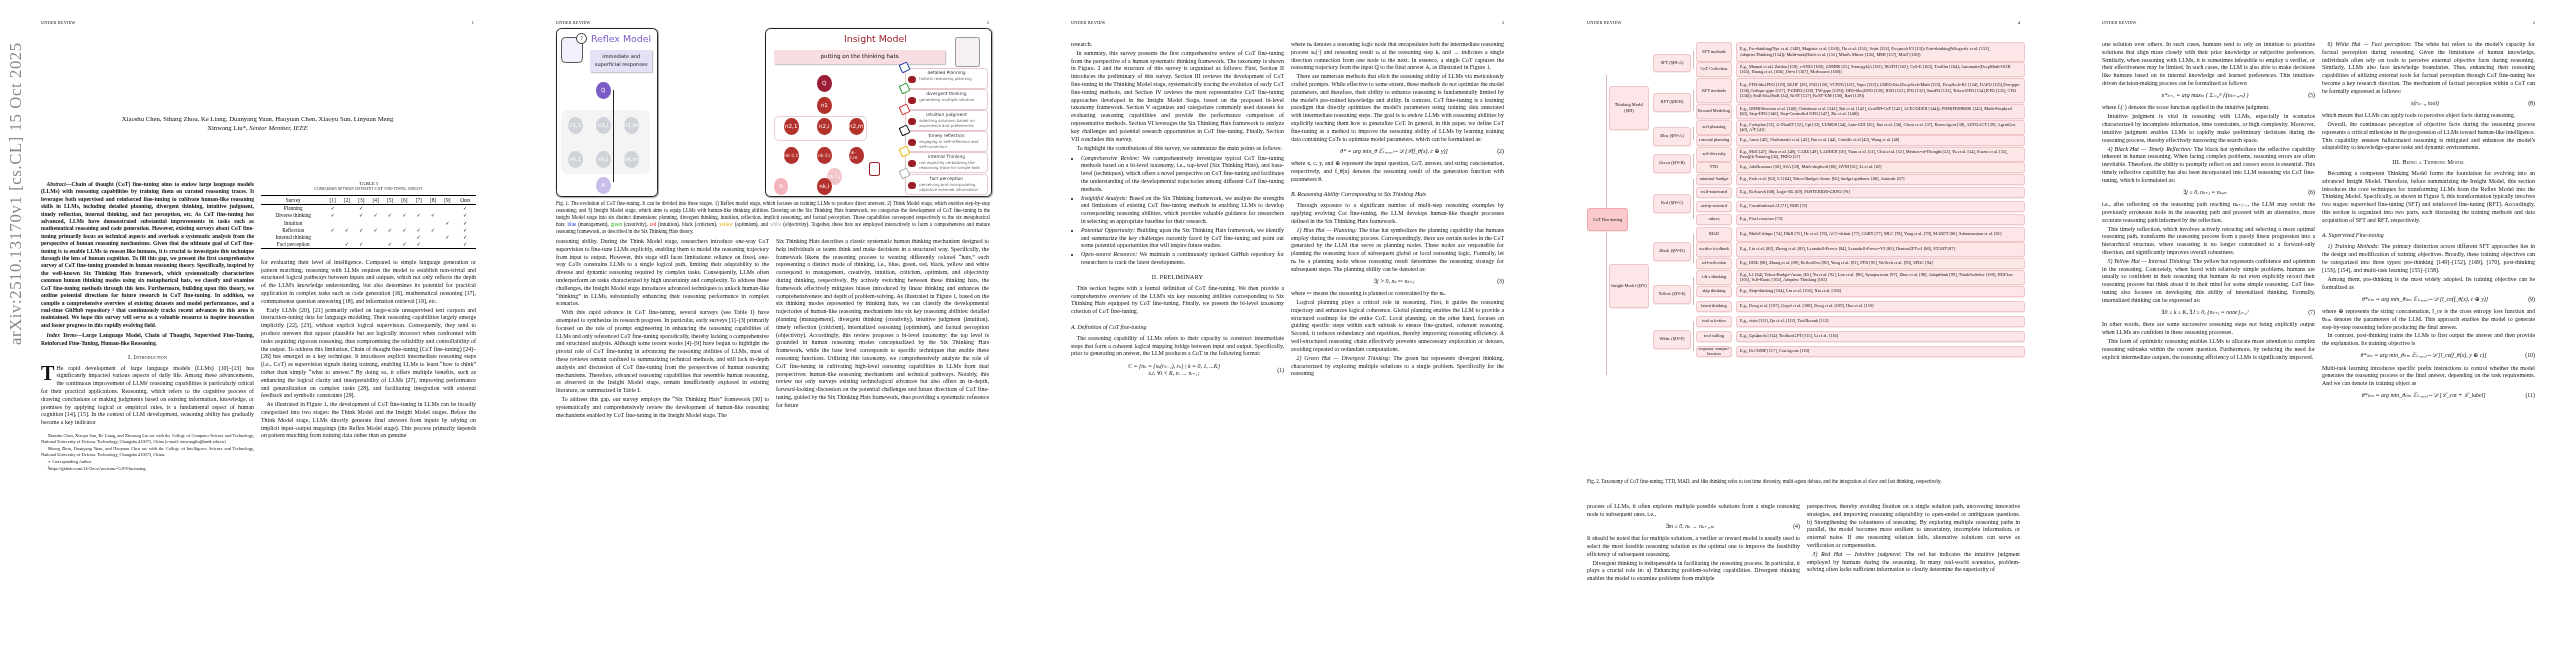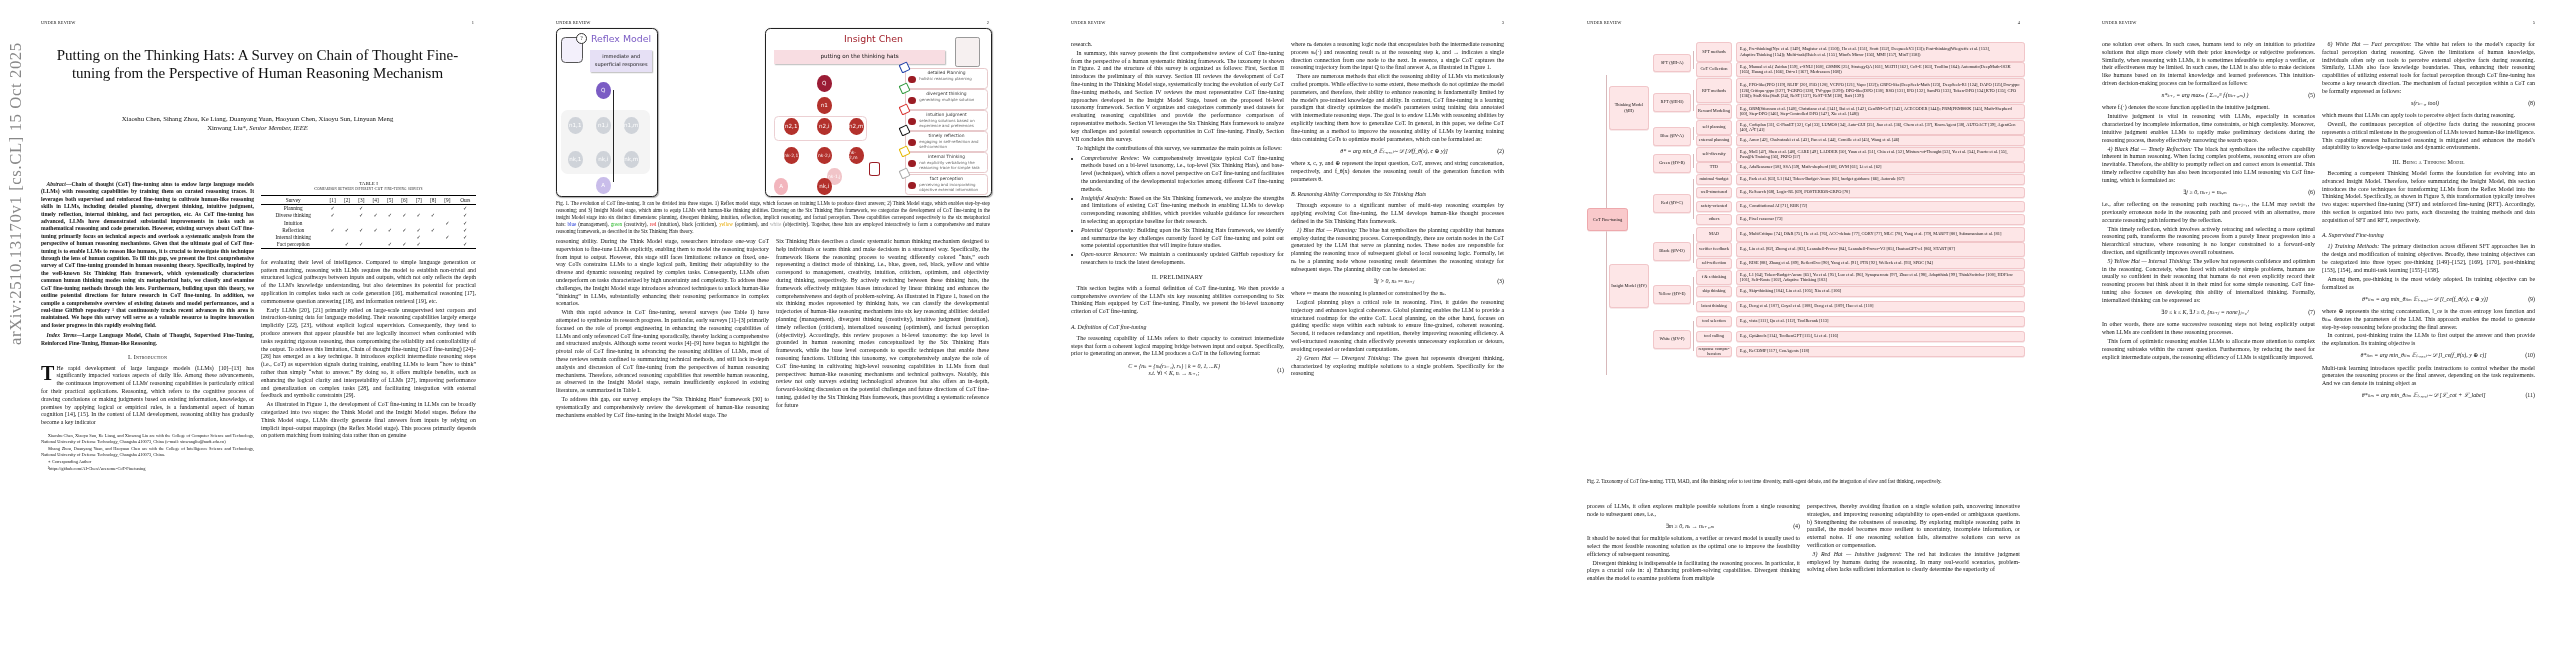--- a/index.html
+++ b/index.html
@@ -57,21 +57,20 @@
 </style>
 </head>
 <body>
 
 <div class="page p1">
   <div class="runhead">
     <span>UNDER REVIEW</span>
     <span>1</span>
   </div>
   <div class="arxiv">arXiv:2510.13170v1  [cs.CL]  15 Oct 2025</div>
-  <div class="title">Putting on the Thinking Hats: A Survey on Chain of Thought Fine-tuning from the Perspective of Human Reasoning Mechanism</div>
   <div class="authors">
     <div>Xiaoshu Chen, Sihang Zhou, Ke Liang, Duanyang Yuan, Haoyuan Chen, Xiaoyu Sun, Linyuan Meng</div>
     <div><span>Xinwang Liu*, </span><i>Senior Member, IEEE</i></div>
   </div>
 
   <div class="abstract">
     <p style="text-indent:5.6px"><i>Abstract</i><span>—Chain of thought (CoT) fine-tuning aims to endow large language models (LLMs) with reasoning capabilities by training them on curated reasoning traces. It leverages both supervised and reinforced fine-tuning to cultivate human-like reasoning skills in LLMs, including detailed planning, divergent thinking, intuitive judgment, timely reflection, internal thinking, and fact perception, etc. As CoT fine-tuning has advanced, LLMs have demonstrated substantial improvements in tasks such as mathematical reasoning and code generation. However, existing surveys about CoT fine-tuning primarily focus on technical aspects and overlook a systematic analysis from the perspective of human reasoning mechanisms. Given that the ultimate goal of CoT fine-tuning is to enable LLMs to reason like humans, it is crucial to investigate this technique through the lens of human cognition. To fill this gap, we present the first comprehensive survey of CoT fine-tuning grounded in human reasoning theory. Specifically, inspired by the well-known Six Thinking Hats framework, which systematically characterizes common human thinking modes using six metaphorical hats, we classify and examine CoT fine-tuning methods through this lens. Furthermore, building upon this theory, we outline potential directions for future research in CoT fine-tuning. In addition, we compile a comprehensive overview of existing datasets and model performances, and a real-time GitHub repository ¹ that continuously tracks recent advances in this area is maintained. We hope this survey will serve as a valuable resource to inspire innovation and foster progress in this rapidly evolving field.</span></p>
     <p style="margin-top:3.3px"><i>Index Terms</i><span>—Large Language Model, Chain of Thought, Supervised Fine-Tuning, Reinforced Fine-Tuning, Human-like Reasoning.</span></p>
     <div class="sect" style="font-weight:normal">I. Introduction</div>
     <div style="font-weight:normal;font-size:5.9px;line-height:7.8px">
@@ -213,21 +212,21 @@
       <div class="node" style="left:67px;top:88px;background:#cfd3d9">n1,m</div>
       <div class="node" style="left:11px;top:122px;background:#cfd3d9">nk,1</div>
       <div class="node" style="left:39px;top:122px;background:#cfd3d9">nk,i</div>
       <div class="node" style="left:67px;top:122px;background:#cfd3d9">nk,m</div>
       <div style="position:absolute;left:56px;top:61px;width:1.1px;height:92px;background:#222"></div>
       <div class="node" style="left:39px;top:148px;background:#c9bdea;color:#fff">A</div>
     </div>
 
 
     <div class="panel" style="left:209px;width:225px">
-      <div class="ptitle" style="left:78px;color:#a2222c">Insight Chen</div>
+      <div class="ptitle" style="left:78px;color:#a2222c">Insight Model</div>
       <div class="pbox" style="left:7.8px;top:21px;width:167px;background:#f8dde2;font-size:5.6px;box-shadow:1.1px 1.1px 1.1px #bbb">putting on the thinking hats</div>
       <div style="position:absolute;left:189px;top:7.8px;width:23px;height:28px;border:0.6px solid #999;border-radius:2.2px;background:#f6f0f0"></div>
       <div class="node" style="left:51px;top:46px;background:#9b1c35">Q</div>
       <div class="node" style="left:51px;top:68px;background:#b3312c">n1</div>
       <div style="position:absolute;left:7.8px;top:87px;width:91px;height:23px;border:0.6px solid #ecd0d3;border-radius:4.4px"></div>
       <div class="node" style="left:18px;top:89px;background:#b3312c">n2,1</div>
       <div class="node" style="left:51px;top:89px;background:#b3312c">n2,i</div>
       <div class="node" style="left:83px;top:89px;background:#b3312c">n2,m</div>
       <div class="node" style="left:18px;top:118px;background:#b3312c;font-size:4.4px">nk-2,1</div>
       <div class="node" style="left:51px;top:118px;background:#b3312c;font-size:4.4px">nk-2,i</div>

